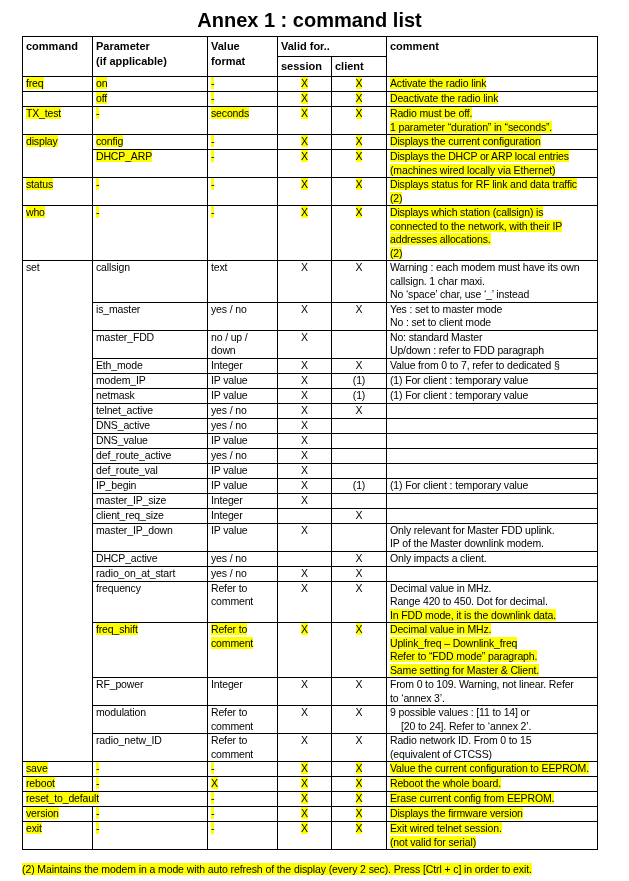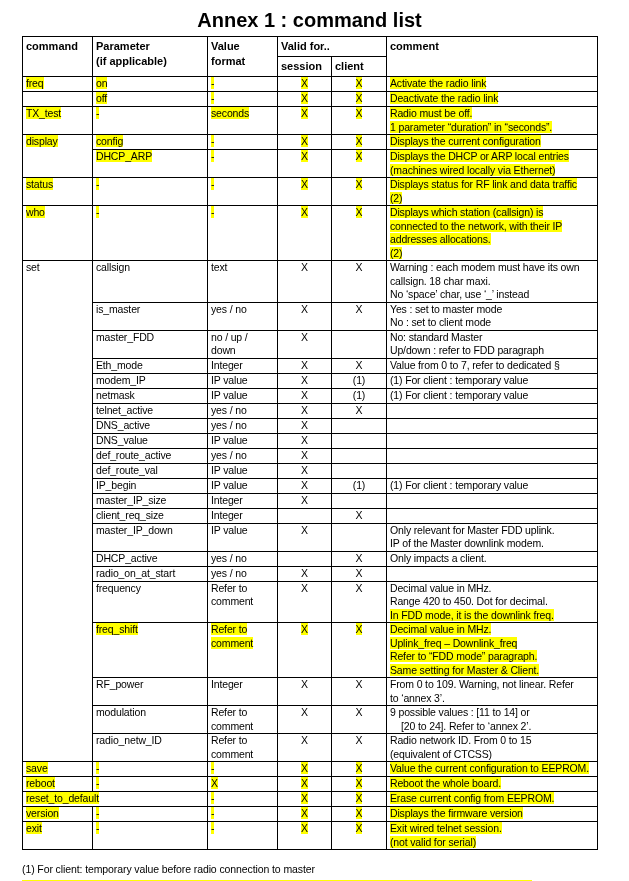--- a/index.html
+++ b/index.html
@@ -251,21 +251,21 @@
             <div class="cell-line"><span>text</span></div>
           </td>
           <td class="col-master">
             <div class="cell-line"><span>X</span></div>
           </td>
           <td class="col-client">
             <div class="cell-line"><span>X</span></div>
           </td>
           <td class="col-comment">
             <div class="cell-line"><span>Warning : each modem must have its own</span></div>
-            <div class="cell-line"><span>callsign. 18 char maxi.</span></div>
+            <div class="cell-line"><span>callsign. 1 char maxi.</span></div>
             <div class="cell-line"><span>No ‘space’ char, use ‘_’ instead</span></div>
           </td>
         </tr>
         <tr>
           <td class="col-parameter">
             <div class="cell-line"><span>is_master</span></div>
           </td>
           <td class="col-value">
             <div class="cell-line"><span>yes / no</span></div>
           </td>
@@ -514,21 +514,21 @@
           </td>
           <td class="col-master">
             <div class="cell-line"><span>X</span></div>
           </td>
           <td class="col-client">
             <div class="cell-line"><span>X</span></div>
           </td>
           <td class="col-comment">
             <div class="cell-line"><span>Decimal value in MHz.</span></div>
             <div class="cell-line"><span>Range 420 to 450. Dot for decimal.</span></div>
-            <div class="cell-line"><span class="hl">In FDD mode, it is the downlink freq.</span></div>
+            <div class="cell-line"><span class="hl">In FDD mode, it is the downlink data.</span></div>
           </td>
         </tr>
         <tr>
           <td class="col-parameter">
             <div class="cell-line"><span class="hl">freq_shift</span></div>
           </td>
           <td class="col-value">
             <div class="cell-line"><span class="hl">Refer to</span></div>
             <div class="cell-line"><span class="hl">comment</span></div>
           </td>
@@ -696,17 +696,16 @@
           </td>
           <td class="col-comment">
             <div class="cell-line"><span class="hl">Exit wired telnet session.</span></div>
             <div class="cell-line"><span class="hl">(not valid for serial)</span></div>
           </td>
         </tr>
       </tbody>
   </table>
 
   <div class="footnotes">
-    <div><span>(1) For client: temporary value before radio connection to master</span></div>
     <div><span class="hl">(2) Maintains the modem in a mode with auto refresh of the display (every 2 sec). Press [Ctrl + c] in order to exit.</span></div>
   </div>
 
 </div>
 
 </body></html>

